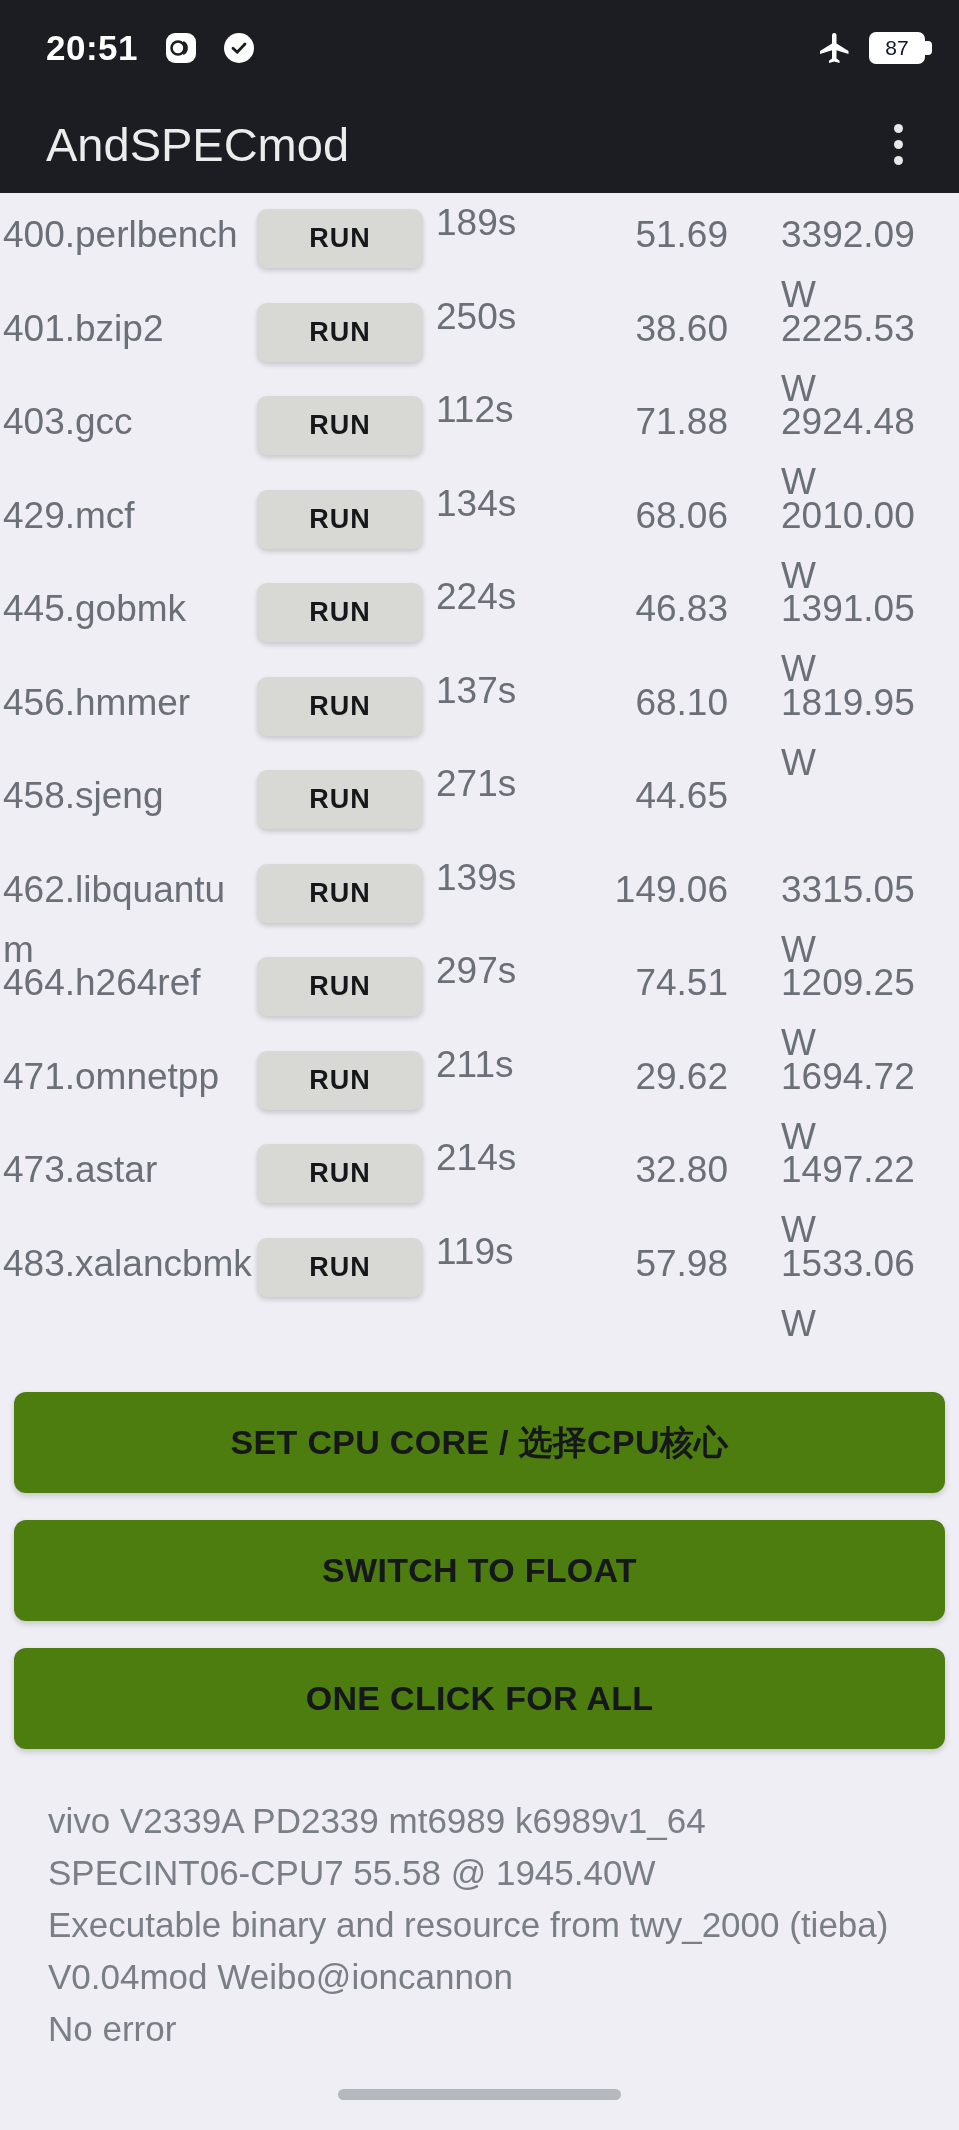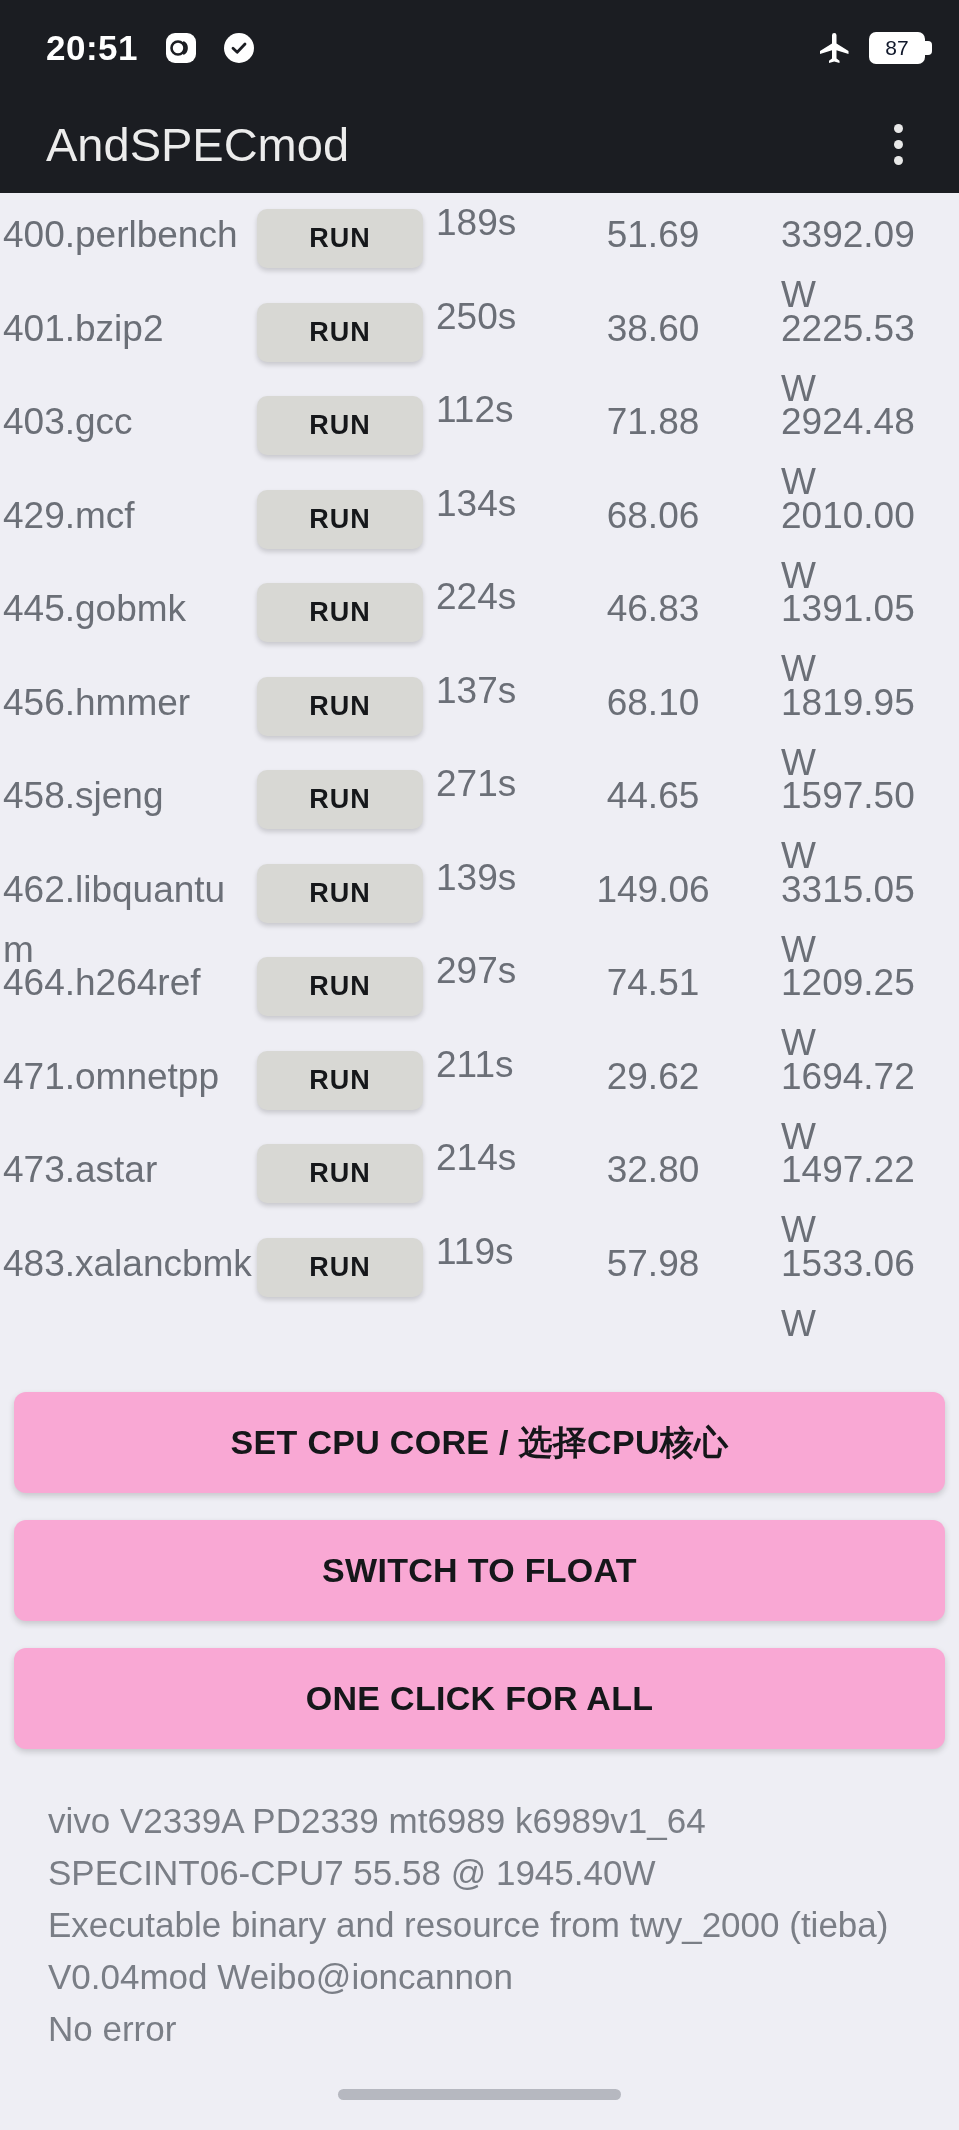--- a/index.html
+++ b/index.html
@@ -186,21 +186,21 @@
     line-height: 60px;
     padding-top: 0;
     padding-left: 13px;
   }
   .c-score {
     flex: 0 0 150px;
     color: #6b6f77;
     font-size: 37px;
     line-height: 60px;
     padding-top: 12px;
-    text-align: center;
+    text-align: right;
   }
   .c-power {
     flex: 1 1 auto;
     color: #6b6f77;
     font-size: 37px;
     line-height: 60px;
     padding-top: 12px;
     padding-left: 53px;
     word-break: break-word;
   }
@@ -210,21 +210,21 @@
     position: absolute;
     top: 1392px; left: 0;
     width: 959px;
     padding: 0 14px;
   }
   .action-btn {
     display: block;
     width: 931px;
     height: 101px;
     margin-bottom: 27px;
-    background: #f9a8d4;
+    background: #4d7c0f;
     border: none;
     border-radius: 12px;
     color: #15171a;
     font-family: "Liberation Sans", sans-serif;
     font-size: 34px;
     font-weight: bold;
     letter-spacing: 0.3px;
     box-shadow: 0 3px 6px rgba(0,0,0,0.17);
     cursor: pointer;
   }
@@ -355,21 +355,20 @@
         <div class="c-score">68.10</div>
         <div class="c-power">1819.95 W</div>
       </div>
       <div class="bench-row">
         <div class="c-name">458.sjeng</div>
         <div class="c-run">
           <button class="run-btn">RUN</button>
         </div>
         <div class="c-time">271s</div>
         <div class="c-score">44.65</div>
-        <div class="c-power">1597.50 W</div>
       </div>
       <div class="bench-row">
         <div class="c-name">462.libquantum</div>
         <div class="c-run">
           <button class="run-btn">RUN</button>
         </div>
         <div class="c-time">139s</div>
         <div class="c-score">149.06</div>
         <div class="c-power">3315.05 W</div>
       </div>

